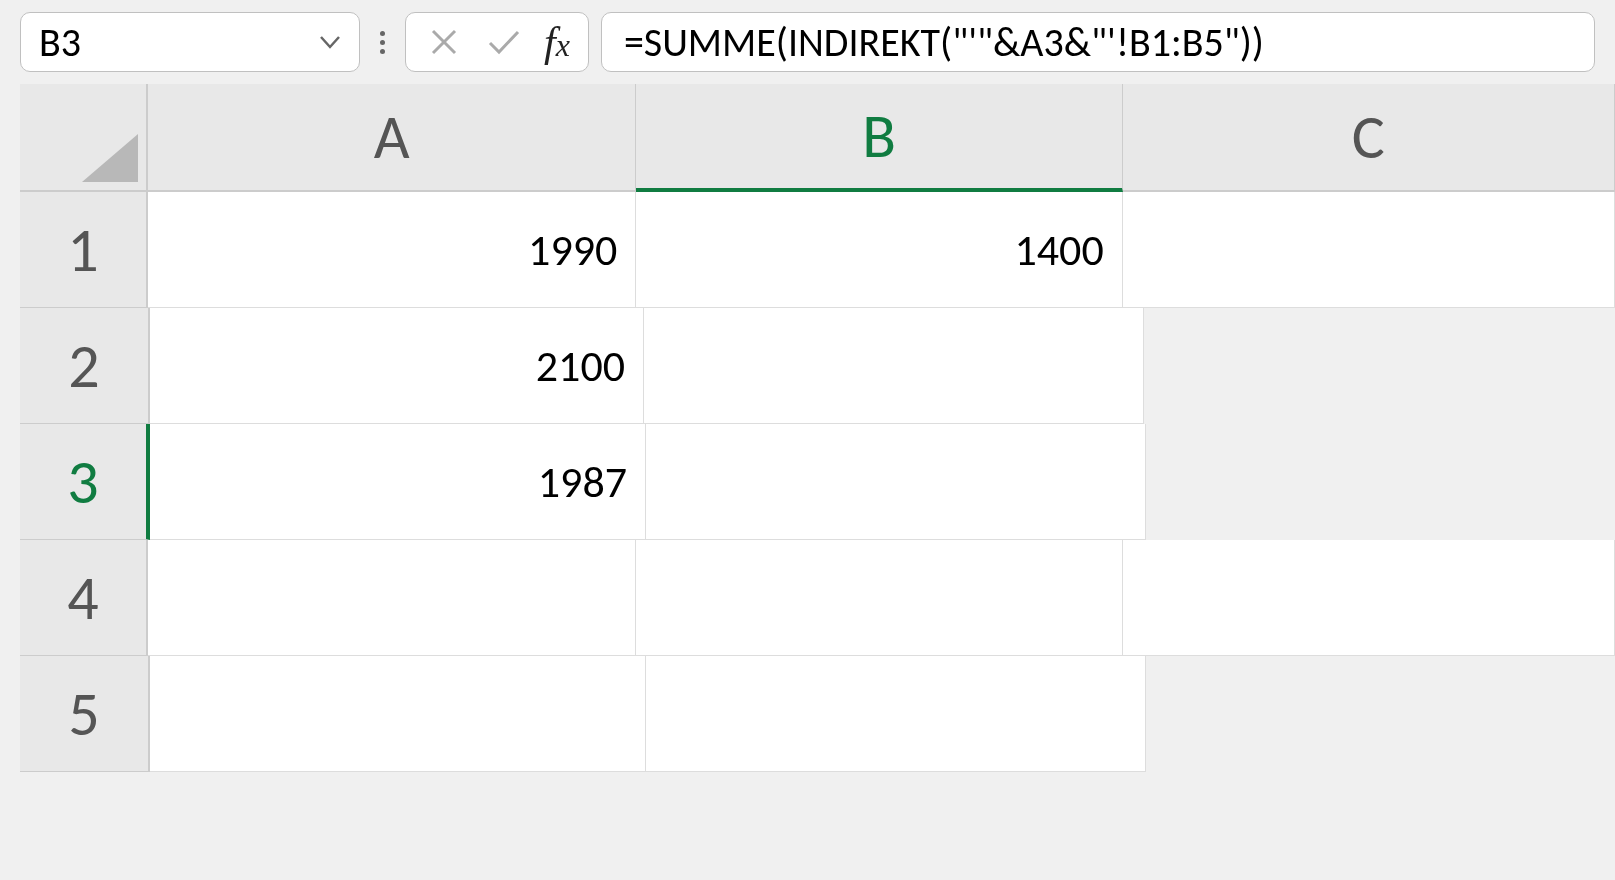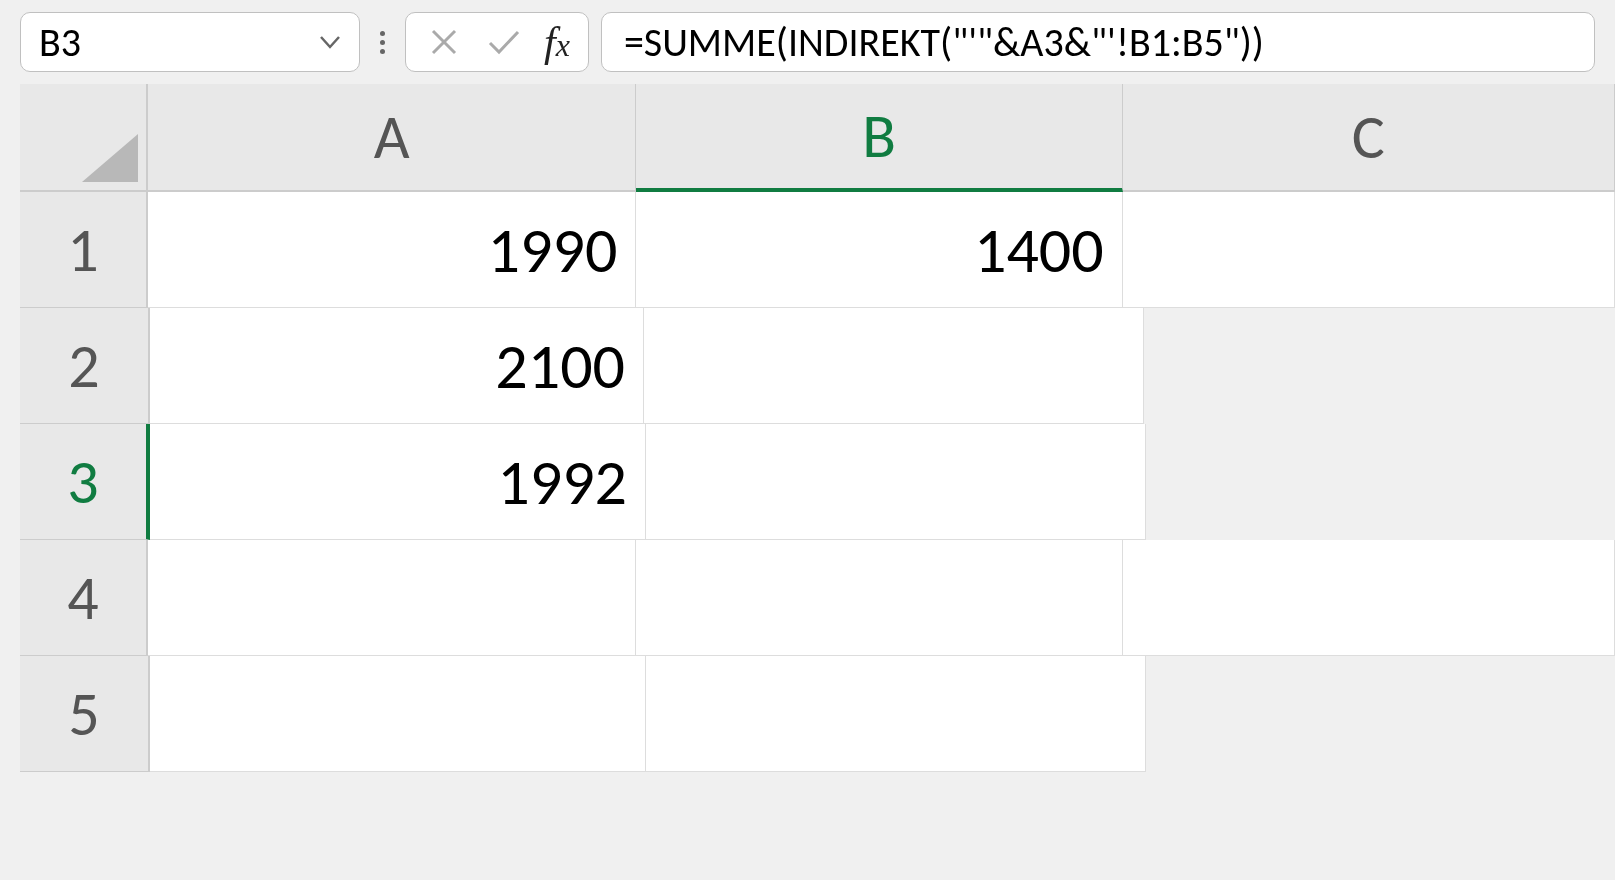--- a/index.html
+++ b/index.html
@@ -160,21 +160,21 @@
       color: #107c41;
     }
     .cell {
       background: white;
       border-right: 1px solid #ddd;
       border-bottom: 1px solid #ddd;
       display: flex;
       align-items: center;
       justify-content: flex-end;
       padding-right: 18px;
-      font-size: 64px;
+      font-size: 44px;
       color: #000;
       font-family: Calibri, Arial, sans-serif;
     }
     .cell.col-a { width: 496px; }
     .cell.col-b { width: 494px; }
     .cell.col-c { width: 500px; }
     .cell.selected {
       outline: 4px solid #107c41;
       outline-offset: -2px;
       position: relative;
@@ -244,21 +244,21 @@
     </div>
 
     <div class="data-row">
       <div class="row-header">2</div>
       <div class="cell col-b">2100</div>
       <div class="cell col-c"></div>
     </div>
 
     <div class="data-row">
       <div class="row-header selected">3</div>
-      <div class="cell col-a">1992</div>
+      <div class="cell col-a">1987</div>
       <div class="cell col-c"></div>
     </div>
 
     <div class="data-row">
       <div class="row-header">4</div>
       <div class="cell col-a"></div>
       <div class="cell col-b"></div>
       <div class="cell col-c"></div>
     </div>
 

